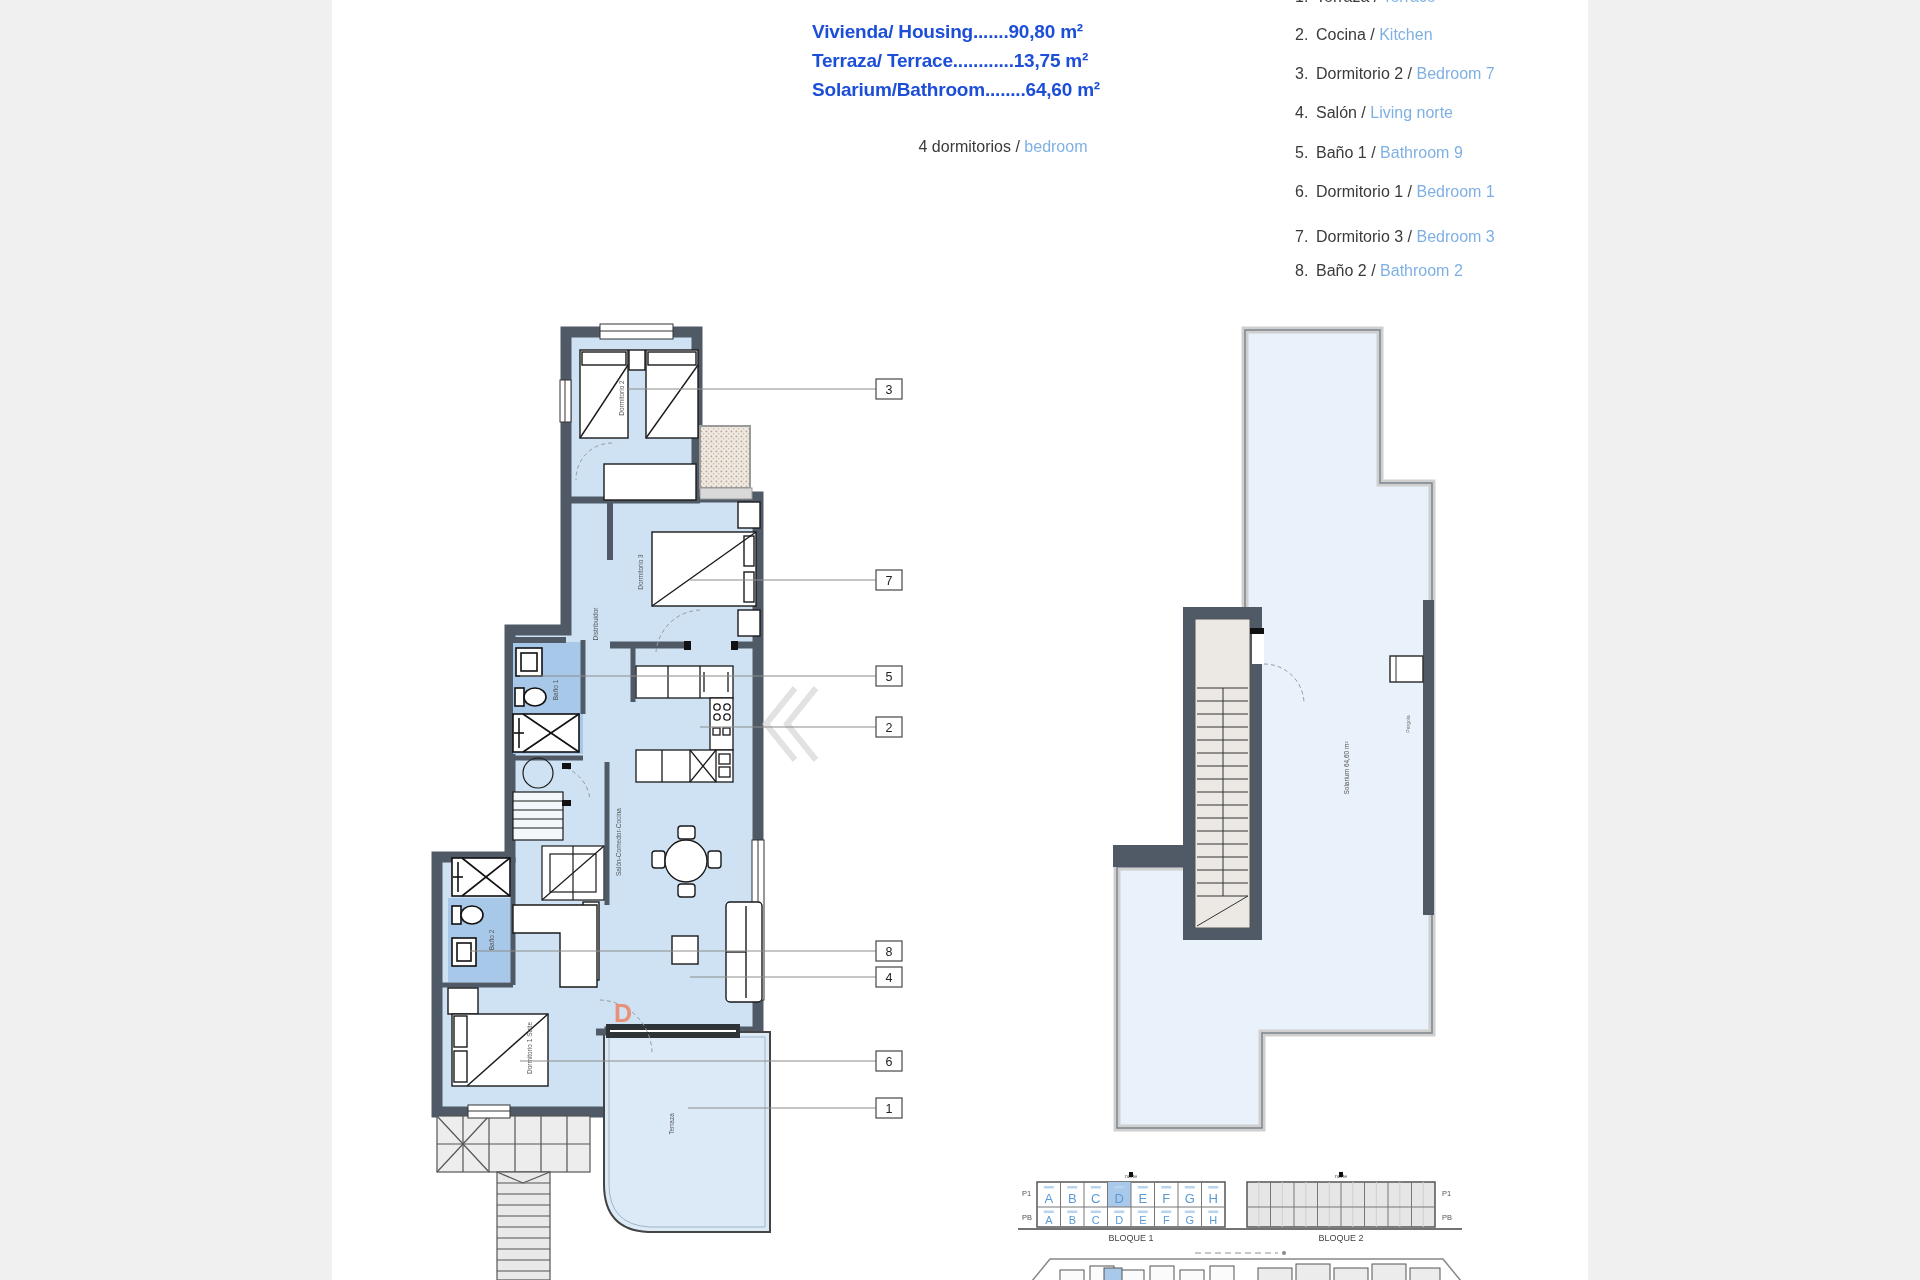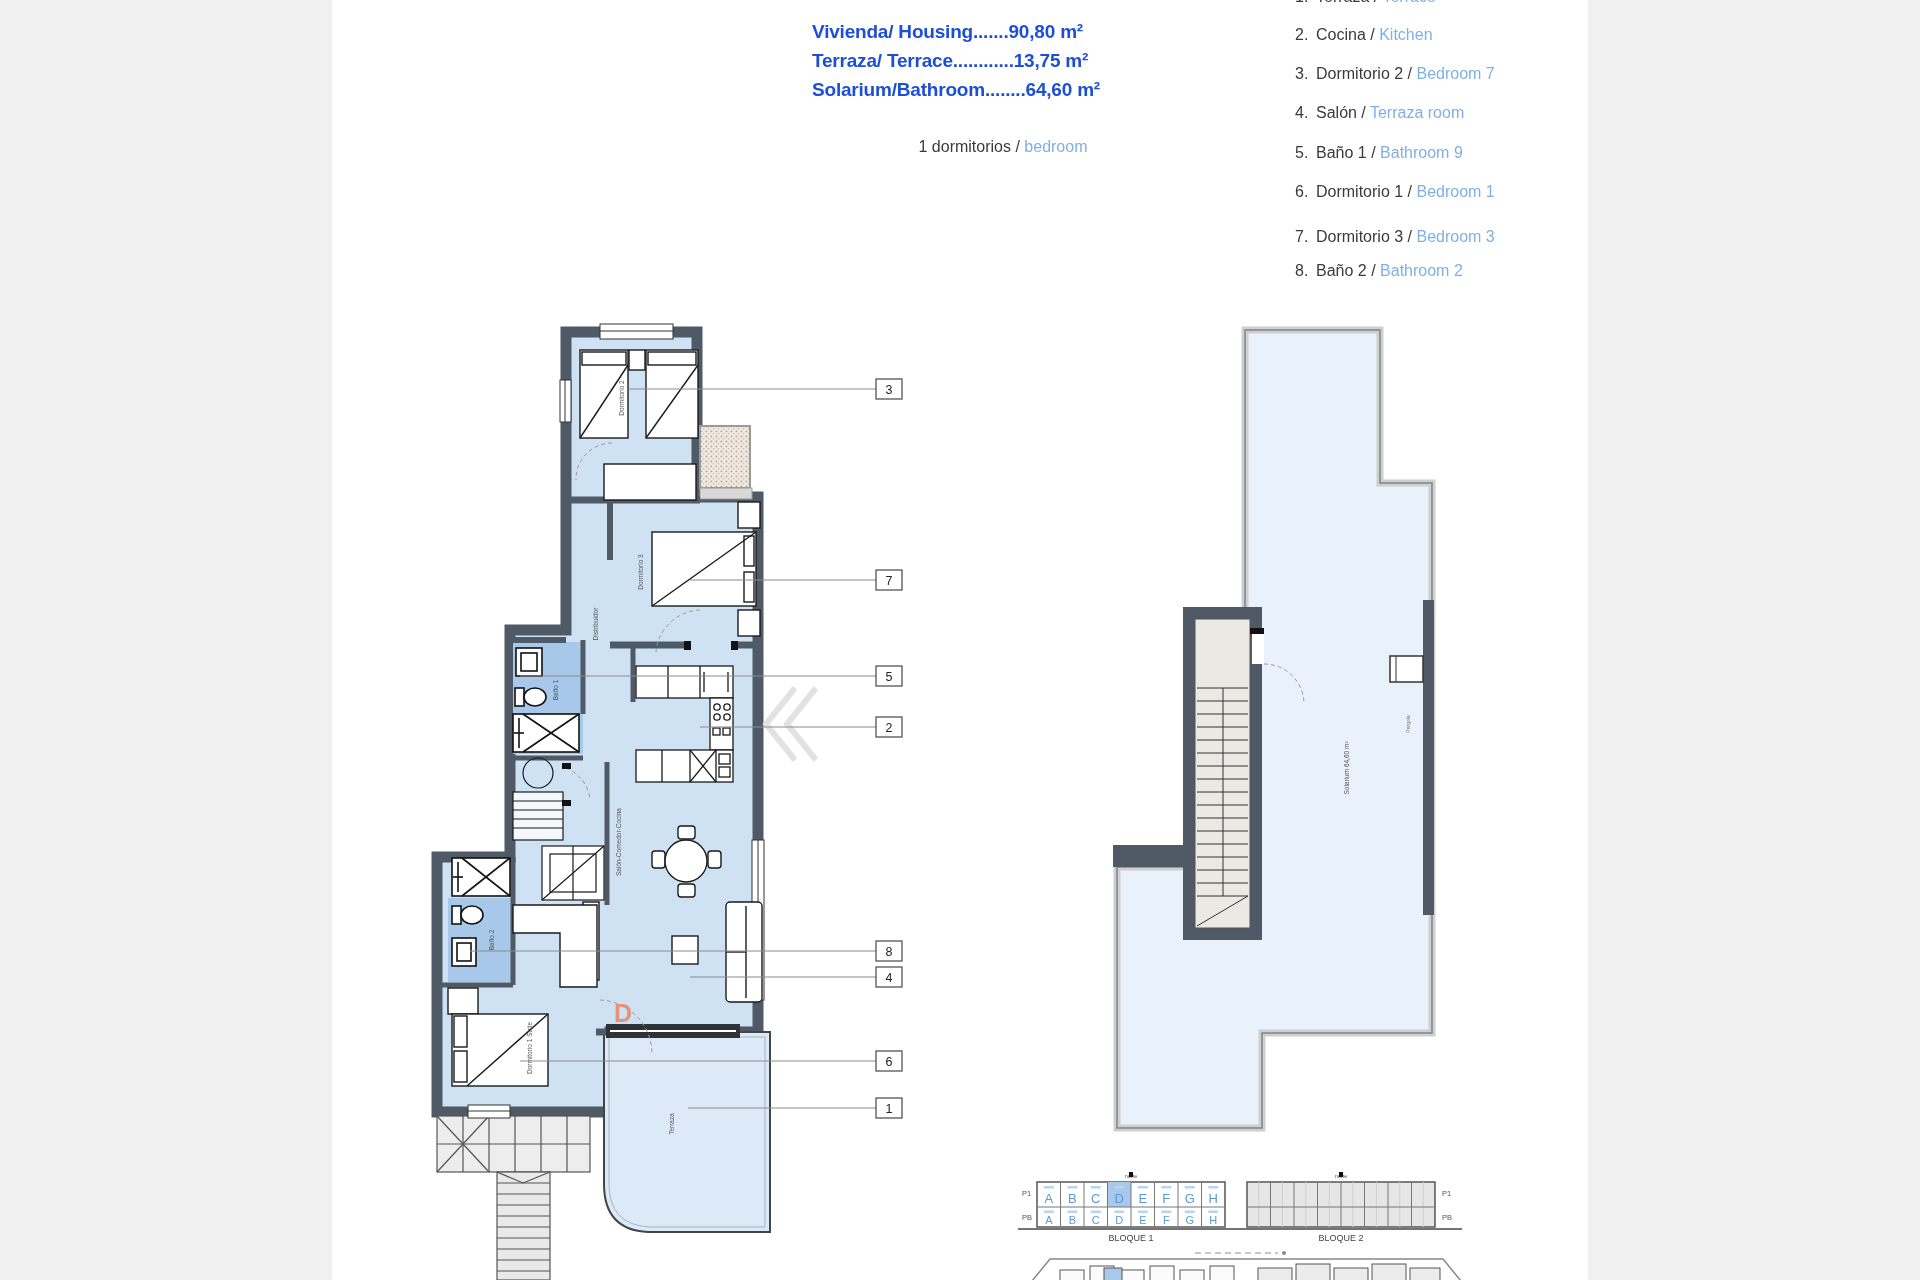--- a/index.html
+++ b/index.html
@@ -37,30 +37,30 @@
 <body>
 
 <div id="left-band" class="margin-band"></div>
 <div id="right-band" class="margin-band"></div>
 
 <div id="summary">
   <div class="sum-line">Vivienda/ Housing.......90,80 m²</div>
   <div class="sum-line">Terraza/ Terrace............13,75 m²</div>
   <div class="sum-line">Solarium/Bathroom........64,60 m²</div>
 </div>
-<div id="bedrooms-line"><span>1 dormitorios / </span><span class="en">bedroom</span></div>
+<div id="bedrooms-line"><span>4 dormitorios / </span><span class="en">bedroom</span></div>
 
 <div id="legend-cut">
   <div class="inner legend-item" style="position:static;">
     <span class="lnum">1.</span><span class="les">Terraza</span><span> / </span><span class="len">Terrace</span>
   </div>
 </div>
 <div class="legend-item" style="top:26px"><span class="lnum">2.</span><span class="les">Cocina</span><span> / </span><span class="len">Kitchen</span></div>
 <div class="legend-item" style="top:65px"><span class="lnum">3.</span><span class="les">Dormitorio 2</span><span> / </span><span class="len">Bedroom 7</span></div>
-<div class="legend-item" style="top:104px"><span class="lnum">4.</span><span class="les">Salón</span><span> / </span><span class="len">Terraza room</span></div>
+<div class="legend-item" style="top:104px"><span class="lnum">4.</span><span class="les">Salón</span><span> / </span><span class="len">Living norte</span></div>
 <div class="legend-item" style="top:144px"><span class="lnum">5.</span><span class="les">Baño 1</span><span> / </span><span class="len">Bathroom 9</span></div>
 <div class="legend-item" style="top:183px"><span class="lnum">6.</span><span class="les">Dormitorio 1</span><span> / </span><span class="len">Bedroom 1</span></div>
 <div class="legend-item" style="top:228px"><span class="lnum">7.</span><span class="les">Dormitorio 3</span><span> / </span><span class="len">Bedroom 3</span></div>
 <div class="legend-item" style="top:262px"><span class="lnum">8.</span><span class="les">Baño 2</span><span> / </span><span class="len">Bathroom 2</span></div>
 
 <svg style="left:430px;top:318px;" width="480" height="962" viewBox="430 318 480 962">
   <defs>
     <pattern id="dots" width="5" height="5" patternUnits="userSpaceOnUse">
       <rect width="5" height="5" fill="#efe9e2"></rect>
       <circle cx="1.4" cy="1.4" r="0.9" fill="#b5a691"></circle>

